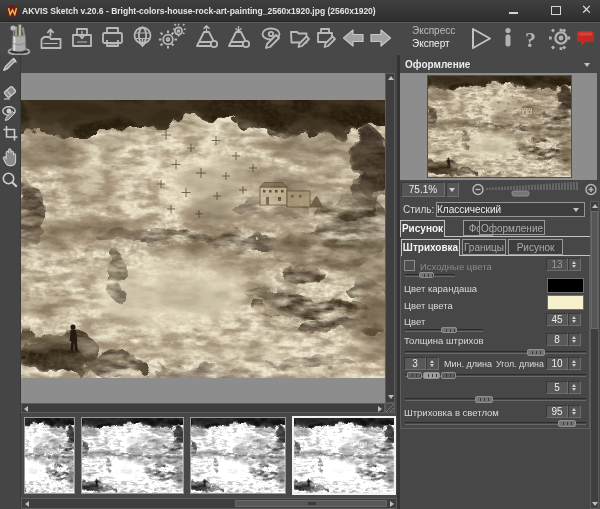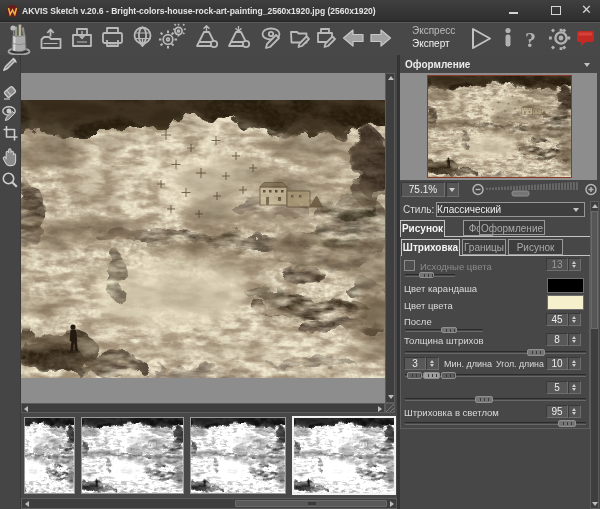--- a/index.html
+++ b/index.html
@@ -396,21 +396,21 @@
 <div class="abs vbox" style="left:546px;top:258px;background:#515151;color:#9a9a9a">13</div>
 <div class="abs spin" style="left:568px;top:258px"></div>
 <div class="abs slider" style="left:405px;top:274px;width:50px"></div>
 <div class="abs shandle" style="left:419px;top:272px;width:15px;height:6px"></div>
 
 <div class="abs lbl" style="left:404px;top:283px">Цвет карандаша</div>
 <div class="abs" style="left:547px;top:278px;width:37px;height:15px;background:#000;border:1px solid #6e6e6e"></div>
 <div class="abs lbl" style="left:404px;top:300px">Цвет цвета</div>
 <div class="abs" style="left:547px;top:295px;width:37px;height:15px;background:#f7f0cd;border:1px solid #6e6e6e"></div>
 
-<div class="abs lbl" style="left:404px;top:316px">После</div>
+<div class="abs lbl" style="left:404px;top:316px">Цвет</div>
 <div class="abs vbox" style="left:546px;top:313px">45</div>
 <div class="abs spin" style="left:568px;top:313px"></div>
 <div class="abs slider" style="left:405px;top:329px;width:78px"></div>
 <div class="abs shandle" style="left:441px;top:327px;width:16px;height:6px"></div>
 
 <div class="abs lbl" style="left:404px;top:335px">Толщина штрихов</div>
 <div class="abs vbox" style="left:546px;top:333px">8</div>
 <div class="abs spin" style="left:568px;top:333px"></div>
 <div class="abs slider" style="left:405px;top:351px;width:181px"></div>
 <div class="abs shandle" style="left:527px;top:349px"></div>

